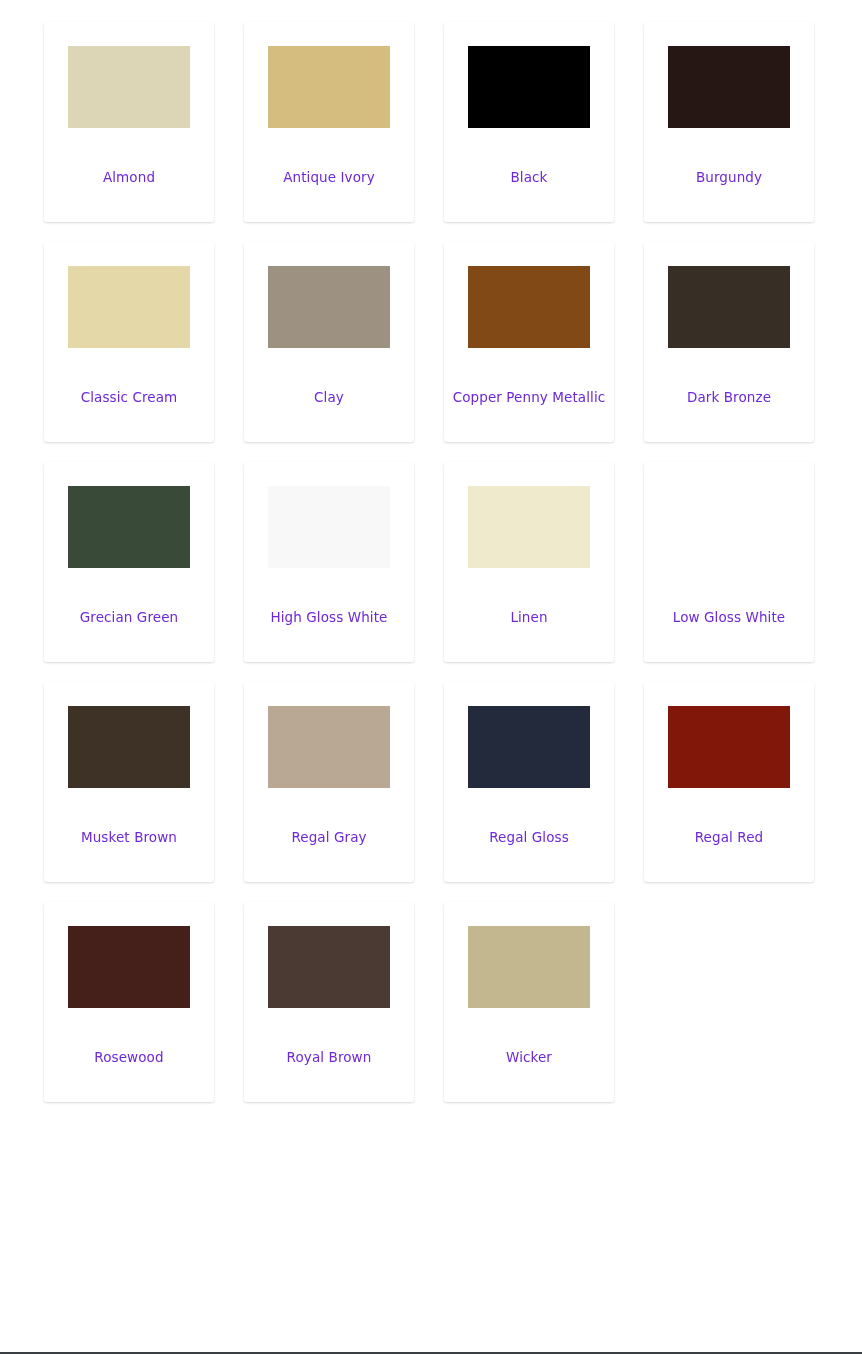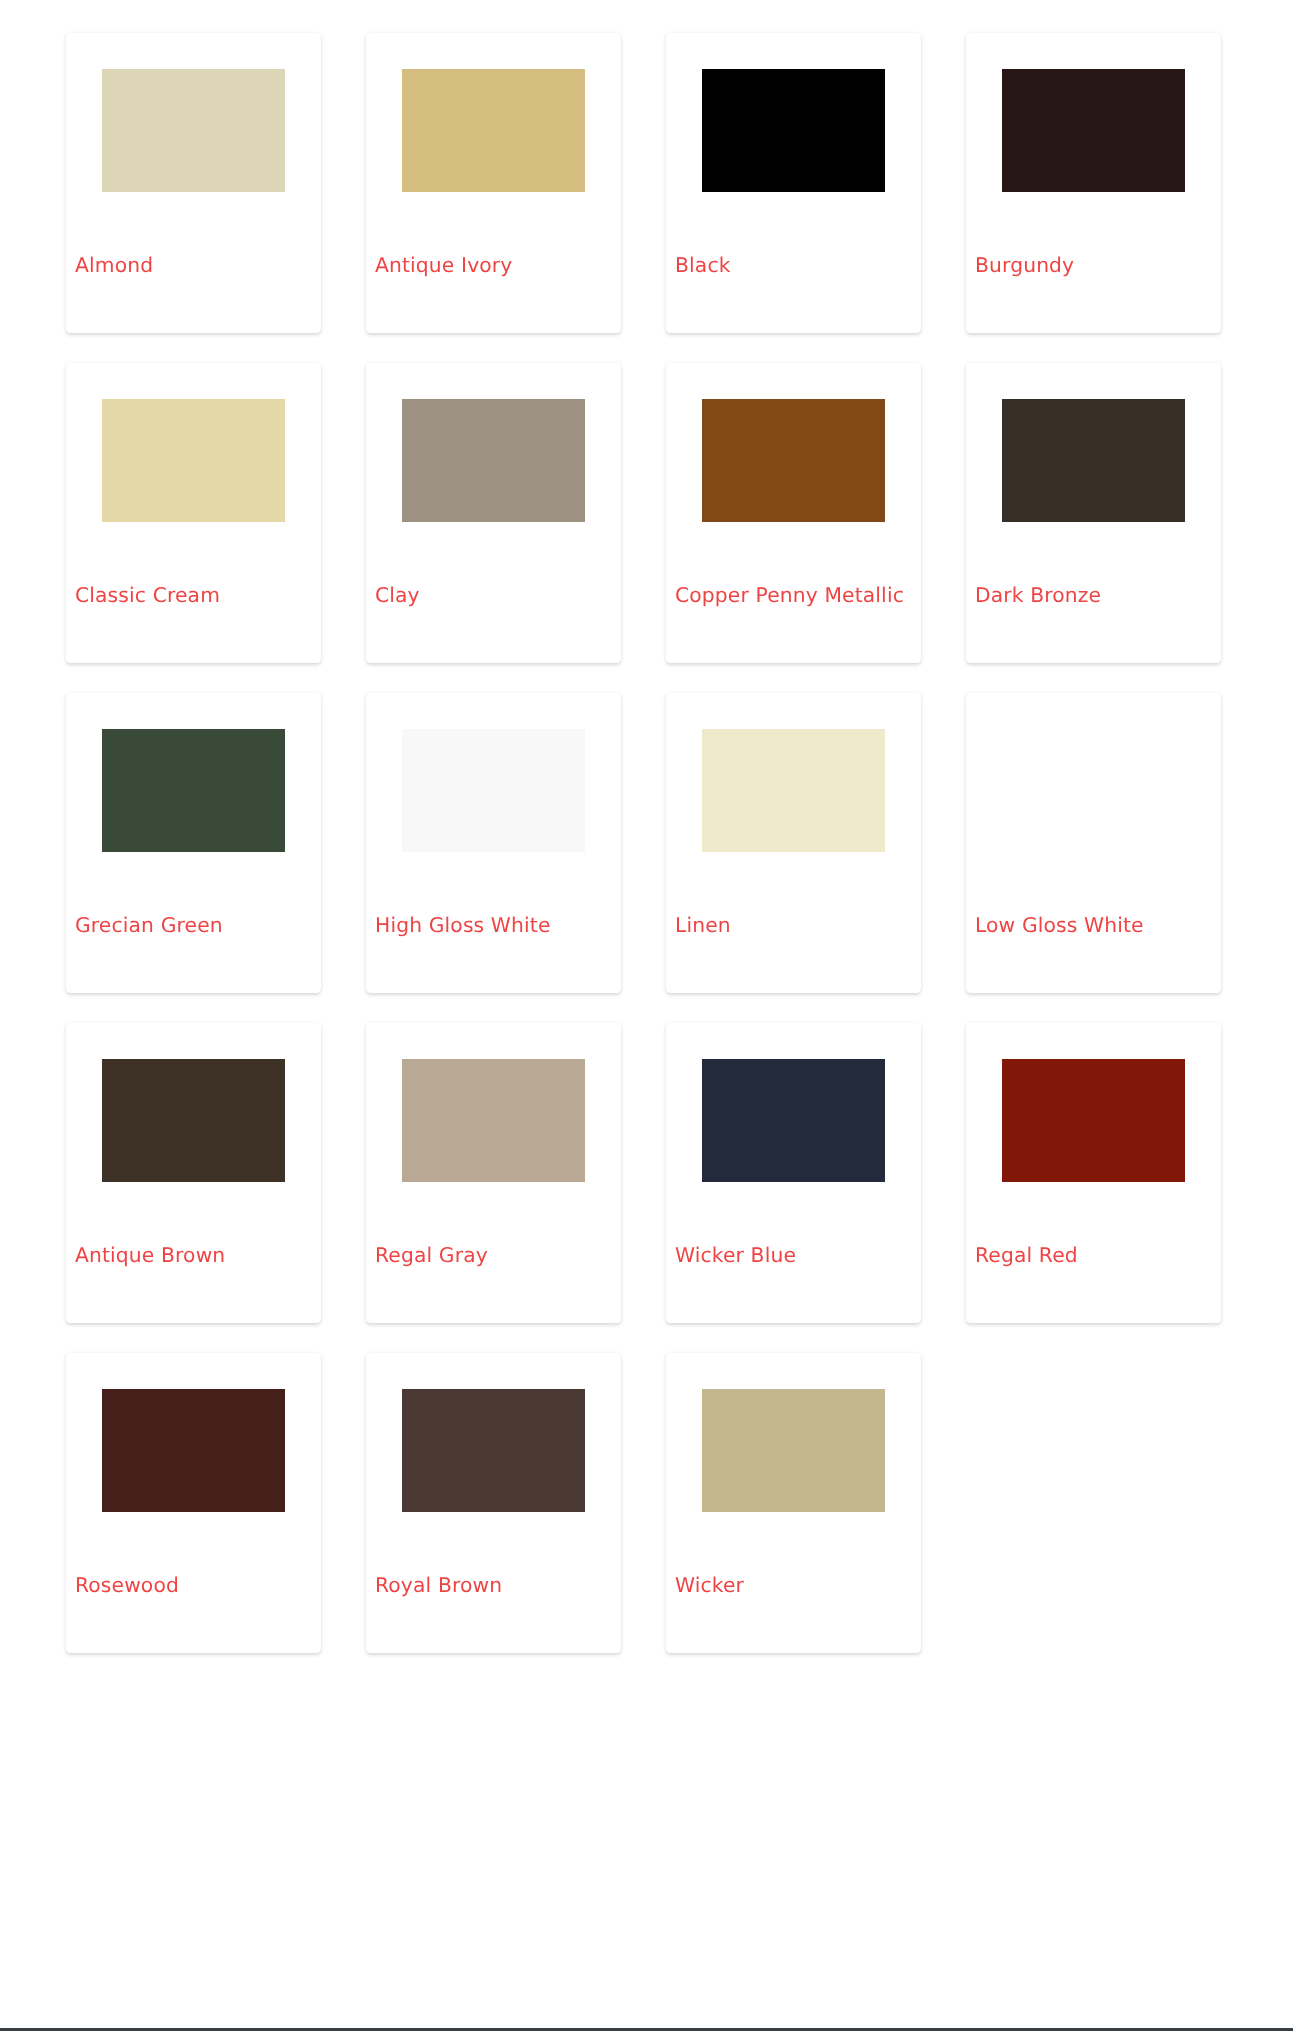--- a/index.html
+++ b/index.html
@@ -49,24 +49,25 @@
     height: 82px;
     margin-top: 24px;
     flex: 0 0 auto;
   }
 
   .swatch-label {
     position: absolute;
     left: 0;
     right: 0;
     top: 146px;
+    text-align: center;
     font-size: 13.5px;
     line-height: 18px;
     font-weight: 400;
-    color: #ef4444;
+    color: #6d28d9;
     letter-spacing: 0.1px;
     padding: 0 6px;
     white-space: nowrap;
   }
 
   #bottom-rule {
     position: absolute;
     left: 0;
     bottom: 0;
     width: 862px;
@@ -123,29 +124,29 @@
       <div class="swatch-card">
         <div class="swatch-chip" style="background-color: rgb(239, 234, 204);"></div>
         <div class="swatch-label">Linen</div>
       </div>
       <div class="swatch-card">
         <div class="swatch-chip" style="background-color: rgb(255, 255, 255);"></div>
         <div class="swatch-label">Low Gloss White</div>
       </div>
       <div class="swatch-card">
         <div class="swatch-chip" style="background-color: rgb(61, 50, 37);"></div>
-        <div class="swatch-label">Antique Brown</div>
+        <div class="swatch-label">Musket Brown</div>
       </div>
       <div class="swatch-card">
         <div class="swatch-chip" style="background-color: rgb(184, 168, 148);"></div>
         <div class="swatch-label">Regal Gray</div>
       </div>
       <div class="swatch-card">
         <div class="swatch-chip" style="background-color: rgb(34, 42, 60);"></div>
-        <div class="swatch-label">Wicker Blue</div>
+        <div class="swatch-label">Regal Gloss</div>
       </div>
       <div class="swatch-card">
         <div class="swatch-chip" style="background-color: rgb(129, 23, 9);"></div>
         <div class="swatch-label">Regal Red</div>
       </div>
       <div class="swatch-card">
         <div class="swatch-chip" style="background-color: rgb(69, 32, 26);"></div>
         <div class="swatch-label">Rosewood</div>
       </div>
       <div class="swatch-card">

